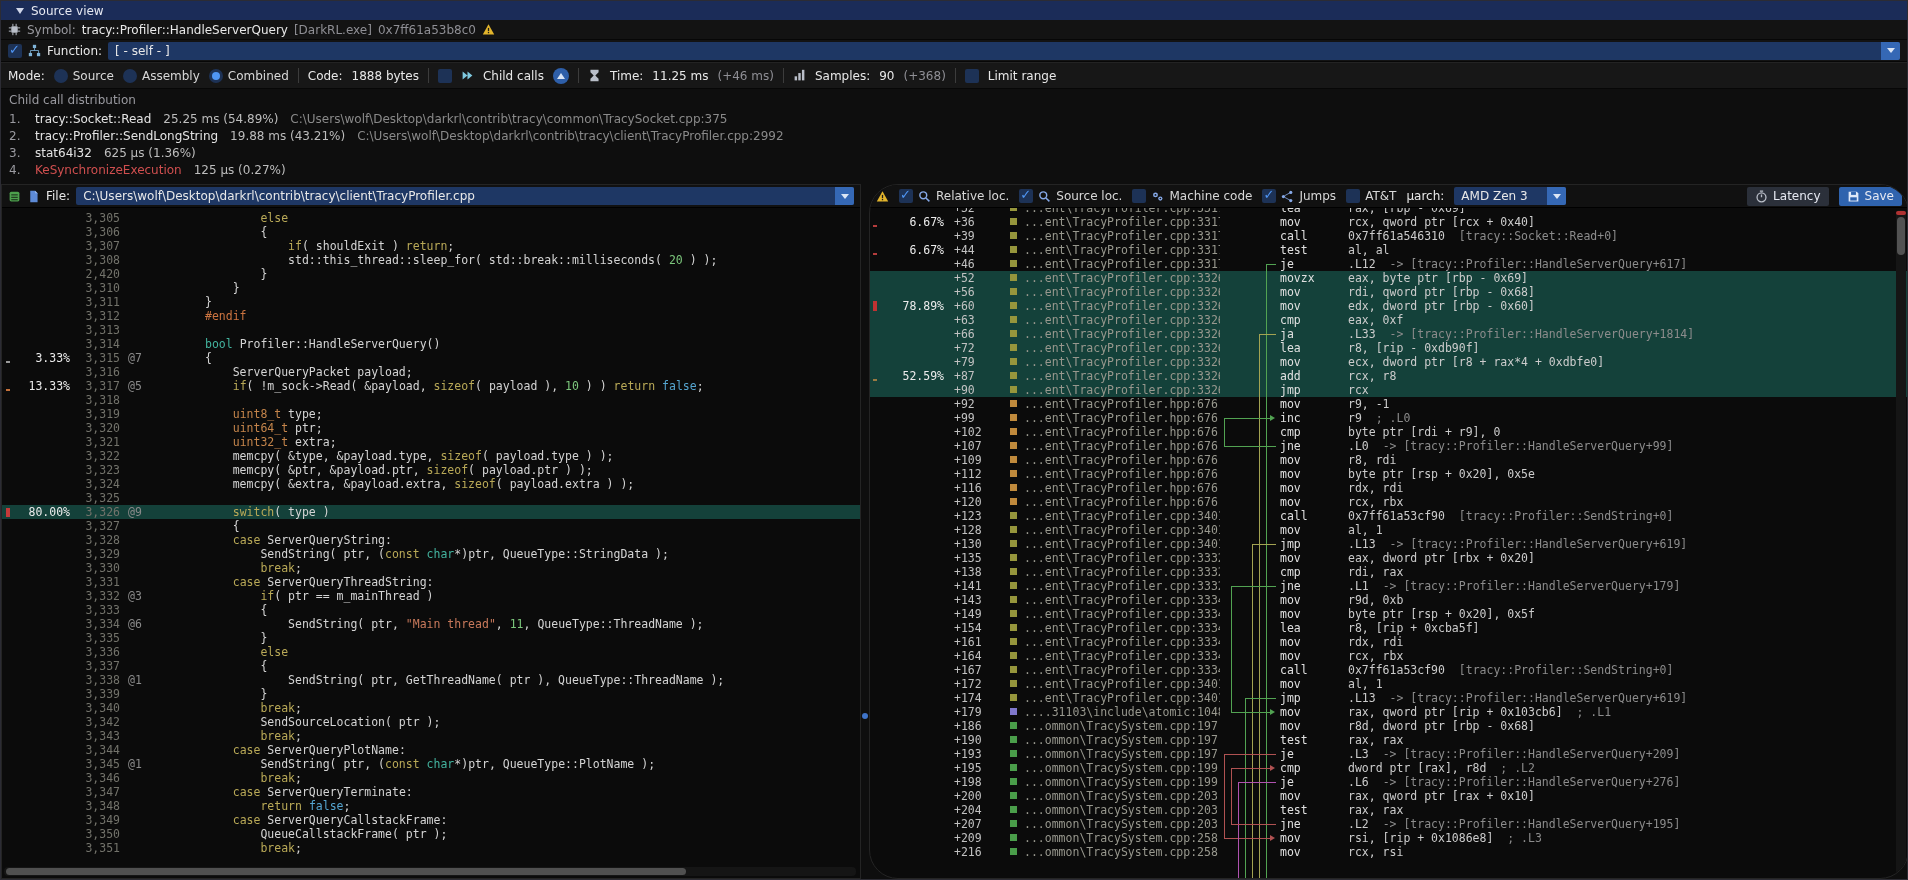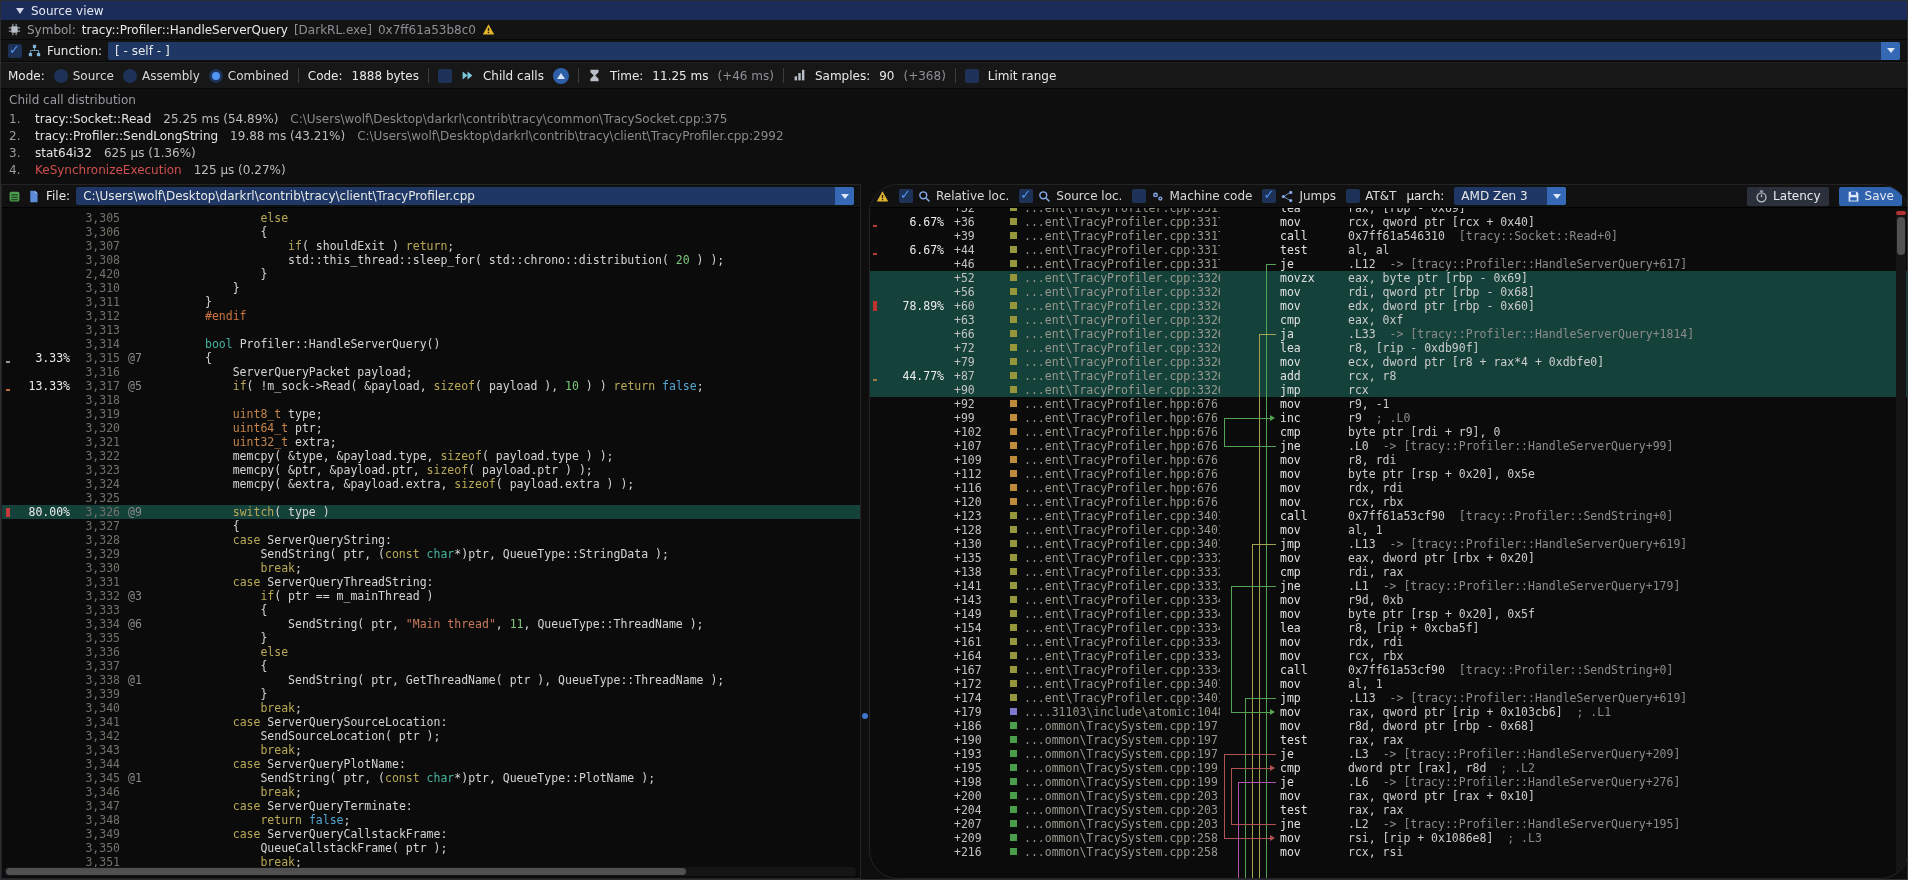--- a/index.html
+++ b/index.html
@@ -215,21 +215,21 @@
         <span class="val">File:</span>
         <div class="combo grow">
           <span>C:\Users\wolf\Desktop\darkrl\contrib\tracy\client\TracyProfiler.cpp</span>
           <span class="arrow-btn"></span>
         </div>
       </div>
       <div class="src-body">
           <div class="code-row"><span class="src-num">3,305</span><span class="src-code"><span class="s-w">        </span><span class="s-k">else</span></span></div>
           <div class="code-row"><span class="src-num">3,306</span><span class="src-code"><span class="s-w">        {</span></span></div>
           <div class="code-row"><span class="src-num">3,307</span><span class="src-code"><span class="s-w">            </span><span class="s-k">if</span><span class="s-w">( shouldExit ) </span><span class="s-k">return</span><span class="s-w">;</span></span></div>
-          <div class="code-row"><span class="src-num">3,308</span><span class="src-code"><span class="s-w">            std::this_thread::sleep_for( std::chrono::distribution( </span><span class="s-n">20</span><span class="s-w"> ) );</span></span></div>
+          <div class="code-row"><span class="src-num">3,308</span><span class="src-code"><span class="s-w">            std::this_thread::sleep_for( std::break::milliseconds( </span><span class="s-n">20</span><span class="s-w"> ) );</span></span></div>
           <div class="code-row"><span class="src-num">2,420</span><span class="src-code"><span class="s-w">        }</span></span></div>
           <div class="code-row"><span class="src-num">3,310</span><span class="src-code"><span class="s-w">    }</span></span></div>
           <div class="code-row"><span class="src-num">3,311</span><span class="src-code"><span class="s-w">}</span></span></div>
           <div class="code-row"><span class="src-num">3,312</span><span class="src-code"><span class="s-pp">#endif</span></span></div>
           <div class="code-row"><span class="src-num">3,313</span><span class="src-code"></span></div>
           <div class="code-row"><span class="src-num">3,314</span><span class="src-code"><span class="s-ty">bool</span><span class="s-w"> Profiler::HandleServerQuery()</span></span></div>
           <div class="code-row"><div class="bar" style="background: rgb(154, 154, 154); height: 2px;"></div><span class="src-pct">3.33%</span><span class="src-num">3,315</span><span class="src-mark">@7</span><span class="src-code"><span class="s-w">{</span></span></div>
           <div class="code-row"><span class="src-num">3,316</span><span class="src-code"><span class="s-w">    ServerQueryPacket payload;</span></span></div>
           <div class="code-row"><div class="bar" style="background: rgb(196, 112, 58); height: 2px;"></div><span class="src-pct">13.33%</span><span class="src-num">3,317</span><span class="src-mark">@5</span><span class="src-code"><span class="s-w">    </span><span class="s-k">if</span><span class="s-w">( !m_sock-&gt;Read( &amp;payload, </span><span class="s-k">sizeof</span><span class="s-w">( payload ), </span><span class="s-n">10</span><span class="s-w"> ) ) </span><span class="s-k">return</span><span class="s-w"> </span><span class="s-f">false</span><span class="s-w">;</span></span></div>
           <div class="code-row"><span class="src-num">3,318</span><span class="src-code"></span></div>
@@ -248,21 +248,20 @@
           <div class="code-row"><span class="src-num">3,331</span><span class="src-code"><span class="s-w">    </span><span class="s-k">case</span><span class="s-w"> ServerQueryThreadString:</span></span></div>
           <div class="code-row"><span class="src-num">3,332</span><span class="src-mark">@3</span><span class="src-code"><span class="s-w">        </span><span class="s-k">if</span><span class="s-w">( ptr == m_mainThread )</span></span></div>
           <div class="code-row"><span class="src-num">3,333</span><span class="src-code"><span class="s-w">        {</span></span></div>
           <div class="code-row"><span class="src-num">3,334</span><span class="src-mark">@6</span><span class="src-code"><span class="s-w">            SendString( ptr, </span><span class="s-s">"Main thread"</span><span class="s-w">, </span><span class="s-n">11</span><span class="s-w">, QueueType::ThreadName );</span></span></div>
           <div class="code-row"><span class="src-num">3,335</span><span class="src-code"><span class="s-w">        }</span></span></div>
           <div class="code-row"><span class="src-num">3,336</span><span class="src-code"><span class="s-w">        </span><span class="s-k">else</span></span></div>
           <div class="code-row"><span class="src-num">3,337</span><span class="src-code"><span class="s-w">        {</span></span></div>
           <div class="code-row"><span class="src-num">3,338</span><span class="src-mark">@1</span><span class="src-code"><span class="s-w">            SendString( ptr, GetThreadName( ptr ), QueueType::ThreadName );</span></span></div>
           <div class="code-row"><span class="src-num">3,339</span><span class="src-code"><span class="s-w">        }</span></span></div>
           <div class="code-row"><span class="src-num">3,340</span><span class="src-code"><span class="s-w">        </span><span class="s-k">break</span><span class="s-w">;</span></span></div>
-          <div class="code-row"><span class="src-num">3,341</span><span class="src-code"><span class="s-w">    </span><span class="s-k">case</span><span class="s-w"> ServerQuerySourceLocation:</span></span></div>
           <div class="code-row"><span class="src-num">3,342</span><span class="src-code"><span class="s-w">        SendSourceLocation( ptr );</span></span></div>
           <div class="code-row"><span class="src-num">3,343</span><span class="src-code"><span class="s-w">        </span><span class="s-k">break</span><span class="s-w">;</span></span></div>
           <div class="code-row"><span class="src-num">3,344</span><span class="src-code"><span class="s-w">    </span><span class="s-k">case</span><span class="s-w"> ServerQueryPlotName:</span></span></div>
           <div class="code-row"><span class="src-num">3,345</span><span class="src-mark">@1</span><span class="src-code"><span class="s-w">        SendString( ptr, (</span><span class="s-k">const</span><span class="s-w"> </span><span class="s-ty">char</span><span class="s-w">*)ptr, QueueType::PlotName );</span></span></div>
           <div class="code-row"><span class="src-num">3,346</span><span class="src-code"><span class="s-w">        </span><span class="s-k">break</span><span class="s-w">;</span></span></div>
           <div class="code-row"><span class="src-num">3,347</span><span class="src-code"><span class="s-w">    </span><span class="s-k">case</span><span class="s-w"> ServerQueryTerminate:</span></span></div>
           <div class="code-row"><span class="src-num">3,348</span><span class="src-code"><span class="s-w">        </span><span class="s-k">return</span><span class="s-w"> </span><span class="s-f">false</span><span class="s-w">;</span></span></div>
           <div class="code-row"><span class="src-num">3,349</span><span class="src-code"><span class="s-w">    </span><span class="s-k">case</span><span class="s-w"> ServerQueryCallstackFrame:</span></span></div>
           <div class="code-row"><span class="src-num">3,350</span><span class="src-code"><span class="s-w">        QueueCallstackFrame( ptr );</span></span></div>
           <div class="code-row"><span class="src-num">3,351</span><span class="src-code"><span class="s-w">        </span><span class="s-k">break</span><span class="s-w">;</span></span></div>
@@ -352,21 +351,21 @@
             <div class="asm-row"><span class="a-off">+39</span><div class="a-sq" style="background: rgb(150, 150, 60);"></div><span class="a-loc">...ent\TracyProfiler.cpp:3317</span><span class="a-mn">call</span><span class="a-op">0x7ff61a546310<span class="a-note">  [tracy::Socket::Read+0]</span></span></div>
             <div class="asm-row"><div class="asm-bar" style="background: rgb(180, 60, 60); height: 2px;"></div><span class="a-pct">6.67%</span><span class="a-off">+44</span><div class="a-sq" style="background: rgb(150, 150, 60);"></div><span class="a-loc">...ent\TracyProfiler.cpp:3317</span><span class="a-mn">test</span><span class="a-op">al, al</span></div>
             <div class="asm-row"><span class="a-off">+46</span><div class="a-sq" style="background: rgb(150, 150, 60);"></div><span class="a-loc">...ent\TracyProfiler.cpp:3317</span><span class="a-mn">je</span><span class="a-op">.L12<span class="a-note">  -&gt; [tracy::Profiler::HandleServerQuery+617]</span></span></div>
             <div class="asm-row hl"><span class="a-off">+52</span><div class="a-sq" style="background: rgb(150, 150, 60);"></div><span class="a-loc">...ent\TracyProfiler.cpp:3326</span><span class="a-mn">movzx</span><span class="a-op">eax, byte ptr [rbp - 0x69]</span></div>
             <div class="asm-row hl"><span class="a-off">+56</span><div class="a-sq" style="background: rgb(150, 150, 60);"></div><span class="a-loc">...ent\TracyProfiler.cpp:3326</span><span class="a-mn">mov</span><span class="a-op">rdi, qword ptr [rbp - 0x68]</span></div>
             <div class="asm-row hl"><div class="asm-bar" style="background: rgb(192, 50, 50); height: 10px;"></div><span class="a-pct">78.89%</span><span class="a-off">+60</span><div class="a-sq" style="background: rgb(150, 150, 60);"></div><span class="a-loc">...ent\TracyProfiler.cpp:3326</span><span class="a-mn">mov</span><span class="a-op">edx, dword ptr [rbp - 0x60]</span></div>
             <div class="asm-row hl"><span class="a-off">+63</span><div class="a-sq" style="background: rgb(150, 150, 60);"></div><span class="a-loc">...ent\TracyProfiler.cpp:3326</span><span class="a-mn">cmp</span><span class="a-op">eax, 0xf</span></div>
             <div class="asm-row hl"><span class="a-off">+66</span><div class="a-sq" style="background: rgb(150, 150, 60);"></div><span class="a-loc">...ent\TracyProfiler.cpp:3326</span><span class="a-mn">ja</span><span class="a-op">.L33<span class="a-note">  -&gt; [tracy::Profiler::HandleServerQuery+1814]</span></span></div>
             <div class="asm-row hl"><span class="a-off">+72</span><div class="a-sq" style="background: rgb(150, 150, 60);"></div><span class="a-loc">...ent\TracyProfiler.cpp:3326</span><span class="a-mn">lea</span><span class="a-op">r8, [rip - 0xdb90f]</span></div>
             <div class="asm-row hl"><span class="a-off">+79</span><div class="a-sq" style="background: rgb(150, 150, 60);"></div><span class="a-loc">...ent\TracyProfiler.cpp:3326</span><span class="a-mn">mov</span><span class="a-op">ecx, dword ptr [r8 + rax*4 + 0xdbfe0]</span></div>
-            <div class="asm-row hl"><div class="asm-bar" style="background: rgb(154, 122, 66); height: 2px;"></div><span class="a-pct">44.77%</span><span class="a-off">+87</span><div class="a-sq" style="background: rgb(150, 150, 60);"></div><span class="a-loc">...ent\TracyProfiler.cpp:3326</span><span class="a-mn">add</span><span class="a-op">rcx, r8</span></div>
+            <div class="asm-row hl"><div class="asm-bar" style="background: rgb(154, 122, 66); height: 2px;"></div><span class="a-pct">52.59%</span><span class="a-off">+87</span><div class="a-sq" style="background: rgb(150, 150, 60);"></div><span class="a-loc">...ent\TracyProfiler.cpp:3326</span><span class="a-mn">add</span><span class="a-op">rcx, r8</span></div>
             <div class="asm-row hl"><span class="a-off">+90</span><div class="a-sq" style="background: rgb(150, 150, 60);"></div><span class="a-loc">...ent\TracyProfiler.cpp:3326</span><span class="a-mn">jmp</span><span class="a-op">rcx</span></div>
             <div class="asm-row"><span class="a-off">+92</span><div class="a-sq" style="background: rgb(192, 138, 60);"></div><span class="a-loc">...ent\TracyProfiler.hpp:676</span><span class="a-mn">mov</span><span class="a-op">r9, -1</span></div>
             <div class="asm-row"><span class="a-off">+99</span><div class="a-sq" style="background: rgb(192, 138, 60);"></div><span class="a-loc">...ent\TracyProfiler.hpp:676</span><span class="a-mn">inc</span><span class="a-op">r9<span class="a-note">  ; .L0</span></span></div>
             <div class="asm-row"><span class="a-off">+102</span><div class="a-sq" style="background: rgb(192, 138, 60);"></div><span class="a-loc">...ent\TracyProfiler.hpp:676</span><span class="a-mn">cmp</span><span class="a-op">byte ptr [rdi + r9], 0</span></div>
             <div class="asm-row"><span class="a-off">+107</span><div class="a-sq" style="background: rgb(192, 138, 60);"></div><span class="a-loc">...ent\TracyProfiler.hpp:676</span><span class="a-mn">jne</span><span class="a-op">.L0<span class="a-note">  -&gt; [tracy::Profiler::HandleServerQuery+99]</span></span></div>
             <div class="asm-row"><span class="a-off">+109</span><div class="a-sq" style="background: rgb(192, 138, 60);"></div><span class="a-loc">...ent\TracyProfiler.hpp:676</span><span class="a-mn">mov</span><span class="a-op">r8, rdi</span></div>
             <div class="asm-row"><span class="a-off">+112</span><div class="a-sq" style="background: rgb(192, 138, 60);"></div><span class="a-loc">...ent\TracyProfiler.hpp:676</span><span class="a-mn">mov</span><span class="a-op">byte ptr [rsp + 0x20], 0x5e</span></div>
             <div class="asm-row"><span class="a-off">+116</span><div class="a-sq" style="background: rgb(192, 138, 60);"></div><span class="a-loc">...ent\TracyProfiler.hpp:676</span><span class="a-mn">mov</span><span class="a-op">rdx, rdi</span></div>
             <div class="asm-row"><span class="a-off">+120</span><div class="a-sq" style="background: rgb(192, 138, 60);"></div><span class="a-loc">...ent\TracyProfiler.hpp:676</span><span class="a-mn">mov</span><span class="a-op">rcx, rbx</span></div>
             <div class="asm-row"><span class="a-off">+123</span><div class="a-sq" style="background: rgb(150, 150, 60);"></div><span class="a-loc">...ent\TracyProfiler.cpp:3401</span><span class="a-mn">call</span><span class="a-op">0x7ff61a53cf90<span class="a-note">  [tracy::Profiler::SendString+0]</span></span></div>

